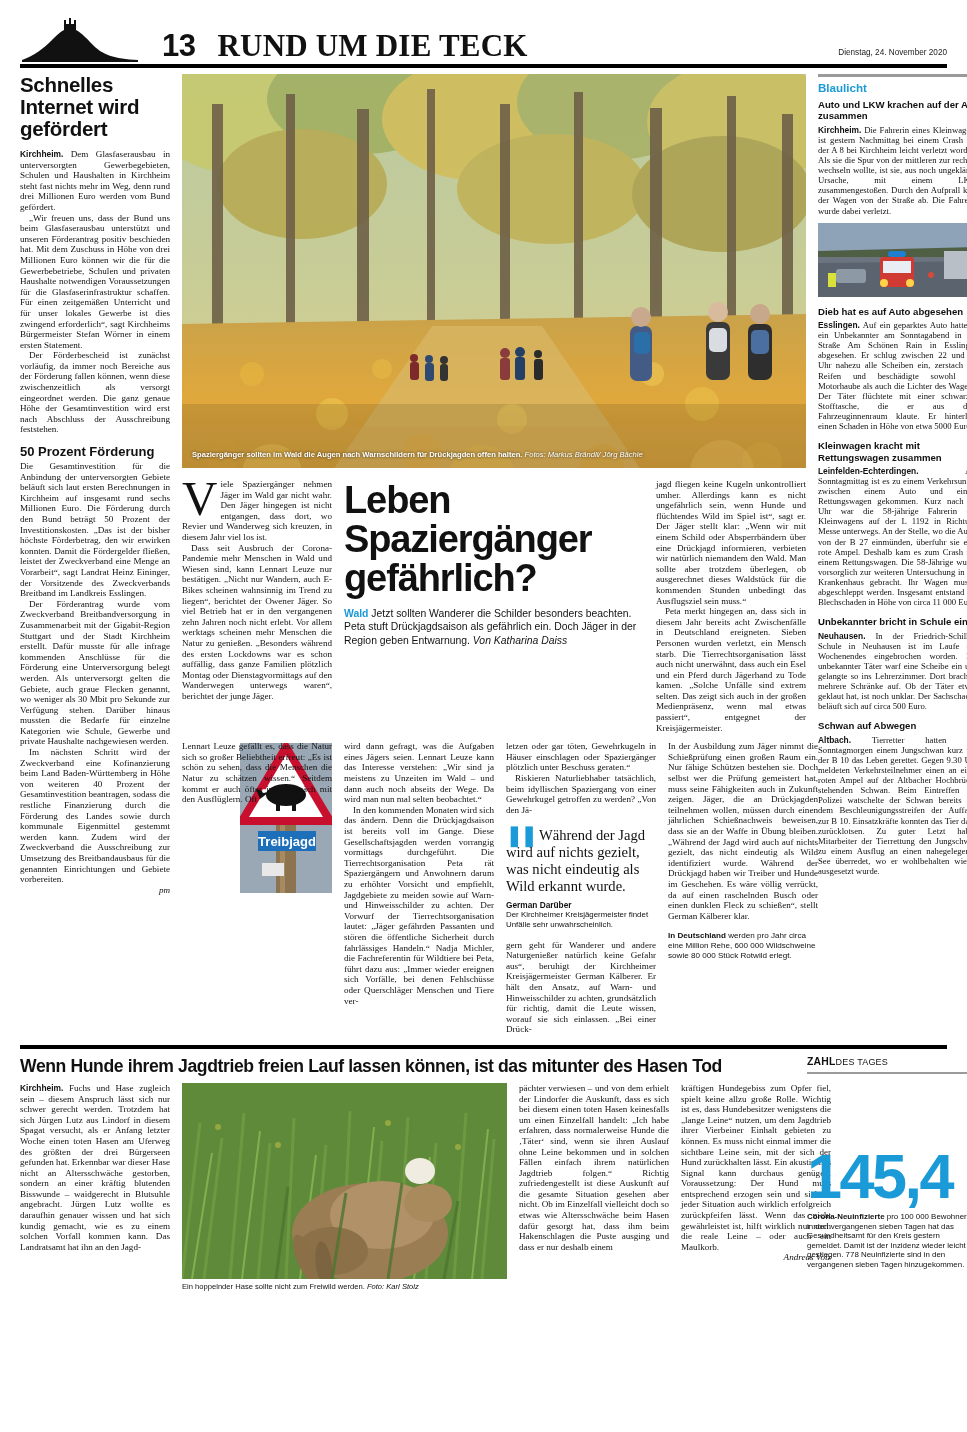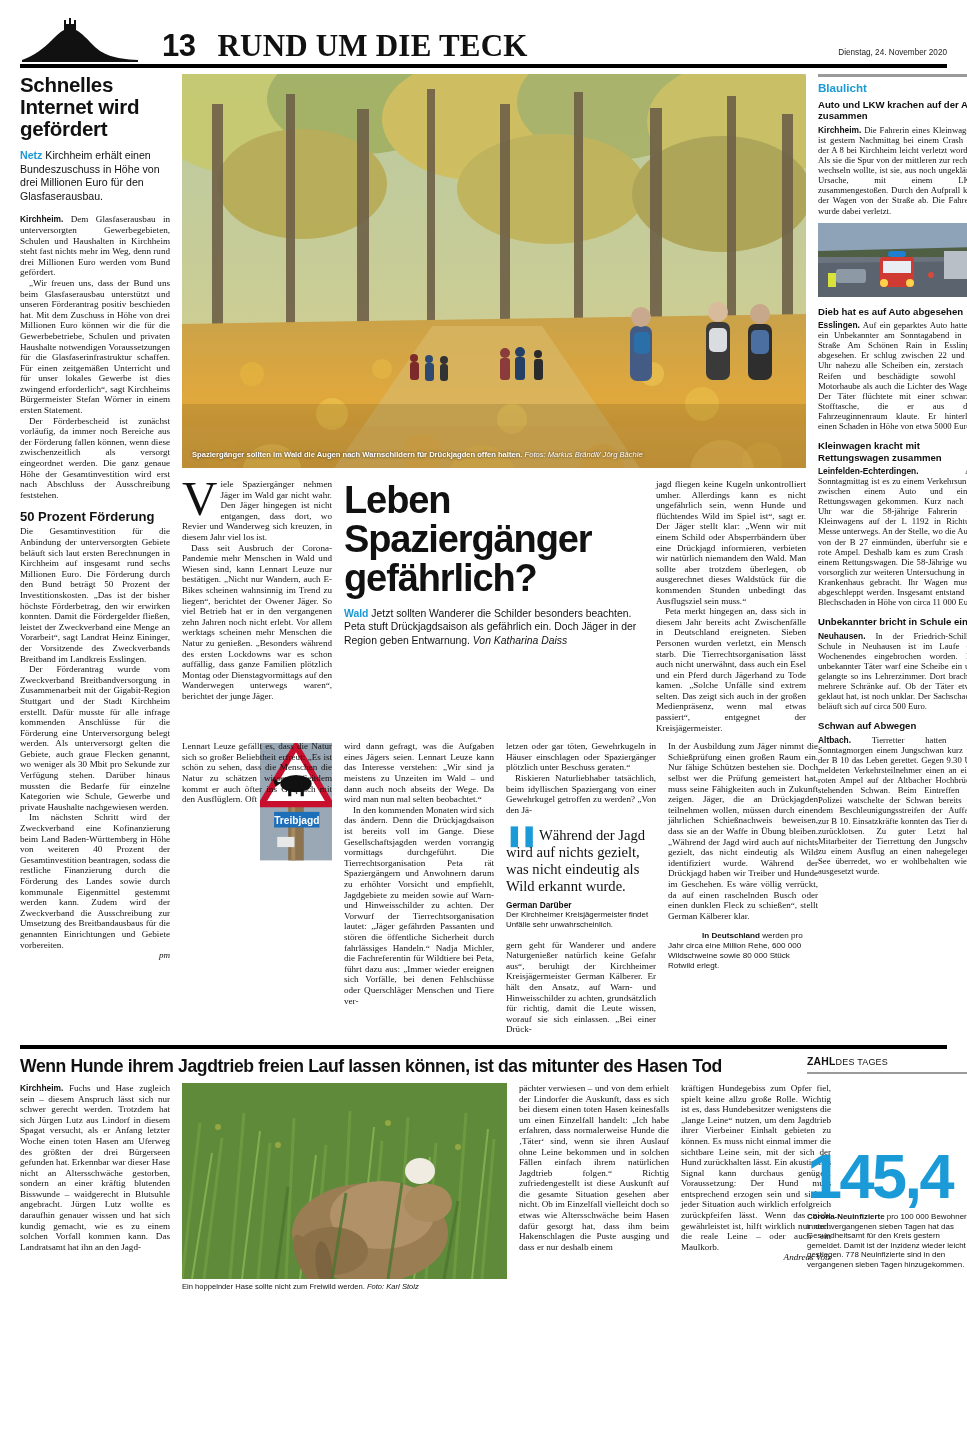--- a/index.html
+++ b/index.html
@@ -48,31 +48,31 @@
   .hl-main{font-family:"Liberation Sans",sans-serif;font-weight:bold;font-size:38px;line-height:39px;letter-spacing:-1.1px;margin:2px 0 0 0;}
   .lead-main{font-family:"Liberation Sans",sans-serif;font-size:10.4px;line-height:13.4px;margin:9px 0 0 0;}
   .lead-main .byline{font-style:italic;}
 
   .dropcap{float:left;font-family:"Liberation Serif",serif;font-size:49px;line-height:38px;
     font-weight:normal;margin:1px 3px -2px 0;}
 
   
   .main-cols{display:flex;gap:12px;margin-top:8px;}
   .mcol{width:150px;flex:0 0 150px;position:relative;}
-  .sign-wrap{float:right;width:72px;height:150px;shape-outside:polygon(0 44%,100% 44%,100% 100%,0 100%);margin:2px 0 2px 4px;}
+  .sign-wrap{float:right;width:92px;height:150px;shape-outside:polygon(0 44%,100% 44%,100% 100%,0 100%);margin:2px 0 2px 4px;}
 
   
   .quotebox{margin:12px 0 6px 0;}
   .quote-text{font-family:"Liberation Serif",serif;font-size:14.6px;line-height:17px;color:#111;}
   .qmark{color:#1a9ad7;font-family:"Liberation Sans",sans-serif;font-weight:bold;font-size:20px;letter-spacing:-2px;vertical-align:-2px;}
   .quote-name{font-family:"Liberation Sans",sans-serif;font-weight:bold;font-size:8.3px;margin-top:5px;}
   .quote-role{font-family:"Liberation Sans",sans-serif;font-size:7.9px;line-height:9.6px;}
 
   .infobox{font-family:"Liberation Sans",sans-serif;font-size:8.1px;line-height:10px;margin-top:10px;}
-  .infobox b{font-weight:bold;margin-left:34px;}
+  .infobox b{font-weight:bold;}
 
   
   .sb-rule{height:3px;background:#9a9a9a;margin-bottom:4px;}
   .sb-section-title{font-family:"Liberation Sans",sans-serif;font-weight:bold;font-size:11.6px;color:#1a9ad7;margin:0 0 5px 0;}
   .sb-head{font-family:"Liberation Sans",sans-serif;font-weight:bold;font-size:9.6px;line-height:11.4px;margin:9px 0 3px 0;}
   .sb-body{font-size:8.7px;line-height:10.1px;text-align:justify;hyphens:auto;}
   .sb-body p{margin:0;text-indent:0;}
   .sb-photo{width:160px;height:74px;position:relative;overflow:hidden;margin:7px 0 4px 0;}
 
   
@@ -109,21 +109,20 @@
     <div class="page-no">13</div>
     <div class="masthead-title">RUND UM DIE TECK</div>
     <div class="masthead-date">Dienstag, 24. November 2020</div>
   </div>
   <div class="masthead-rule"></div>
 
   <div class="top-zone">
 
     <div class="col-left">
       <div class="hl-left">Schnelles Internet wird gefördert</div>
-      <div class="lead-left"><span class="kicker">Netz</span><span> Kirchheim erhält einen Bundeszuschuss in Höhe von drei Millionen Euro für den Glasfaserausbau.</span></div>
       <div class="body-text">
         <p class="first"><span class="loc">Kirchheim.</span><span> Dem Glasfaserausbau in unterversorgten Gewerbegebieten, Schulen und Haushalten in Kirchheim steht fast nichts mehr im Weg, denn rund drei Millionen Euro werden vom Bund gefördert.</span></p>
         <p>„Wir freuen uns, dass der Bund uns beim Glasfaserausbau unterstützt und unseren Förderantrag positiv beschieden hat. Mit dem Zuschuss in Höhe von drei Millionen Euro können wir die für die Gewerbebetriebe, Schulen und privaten Haushalte notwendigen Voraussetzungen für die Glasfaserinfrastruktur schaffen. Für einen zeitgemäßen Unterricht und für unser lokales Gewerbe ist dies zwingend erforderlich“, sagt Kirchheims Bürgermeister Stefan Wörner in einem ersten Statement.</p>
         <p>Der Förderbescheid ist zunächst vorläufig, da immer noch Bereiche aus der Förderung fallen können, wenn diese zwischenzeitlich als versorgt eingeordnet werden. Die ganz genaue Höhe der Gesamtinvestition wird erst nach Abschluss der Ausschreibung feststehen.</p>
       </div>
       <div class="subhead">50 Prozent Förderung</div>
       <div class="body-text">
         <p class="first">Die Gesamtinvestition für die Anbindung der unterversorgten Gebiete beläuft sich laut ersten Berechnungen in Kirchheim auf insgesamt rund sechs Millionen Euro. Die Förderung durch den Bund beträgt 50 Prozent der Investitionskosten. „Das ist der bisher höchste Förderbetrag, den wir erwirken konnten. Damit die Fördergelder fließen, leistet der Zweckverband eine Menge an Vorarbeit“, sagt Landrat Heinz Eininger, der Vorsitzende des Zweckverbands Breitband im Landkreis Esslingen.</p>
         <p>Der Förderantrag wurde vom Zweckverband Breitbandversorgung in Zusammenarbeit mit der Gigabit-Region Stuttgart und der Stadt Kirchheim erstellt. Dafür musste für alle infrage kommenden Anschlüsse für die Förderung eine Unterversorgung belegt werden. Als unterversorgt gelten die Gebiete, auch graue Flecken genannt, wo weniger als 30 Mbit pro Sekunde zur Verfügung stehen. Darüber hinaus mussten die Bedarfe für einzelne Kategorien wie Schule, Gewerbe und private Haushalte nachgewiesen werden.</p>
         <p>Im nächsten Schritt wird der Zweckverband eine Kofinanzierung beim Land Baden-Württemberg in Höhe von weiteren 40 Prozent der Gesamtinvestition beantragen, sodass die restliche Finanzierung durch die Förderung des Landes sowie durch kommunale Eigenmittel gestemmt werden kann. Zudem wird der Zweckverband die Ausschreibung zur Umsetzung des Breitbandausbaus für die genannten Einrichtungen und Gebiete vorbereiten.</p>

